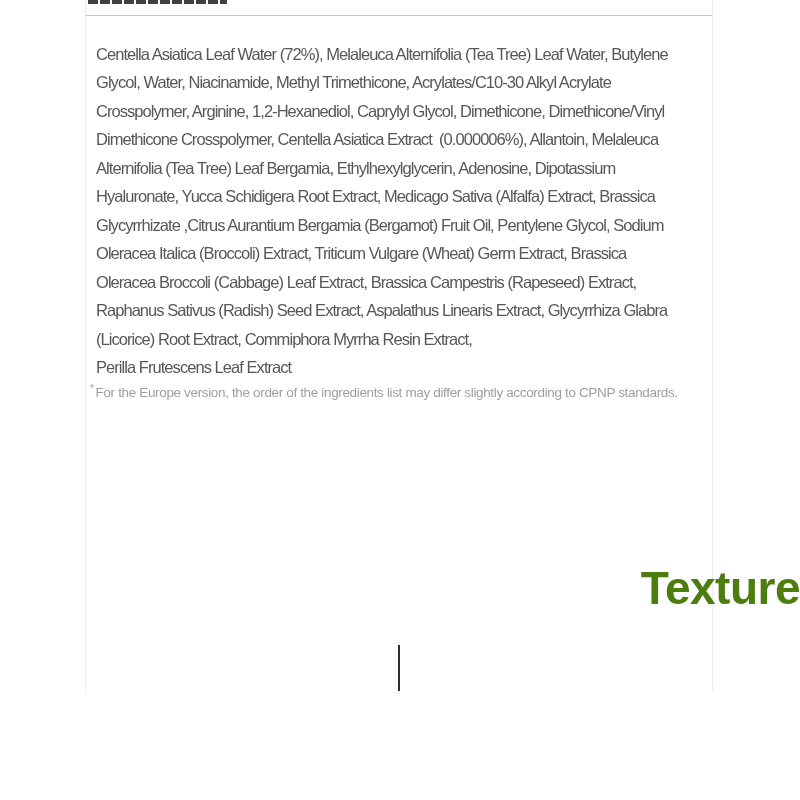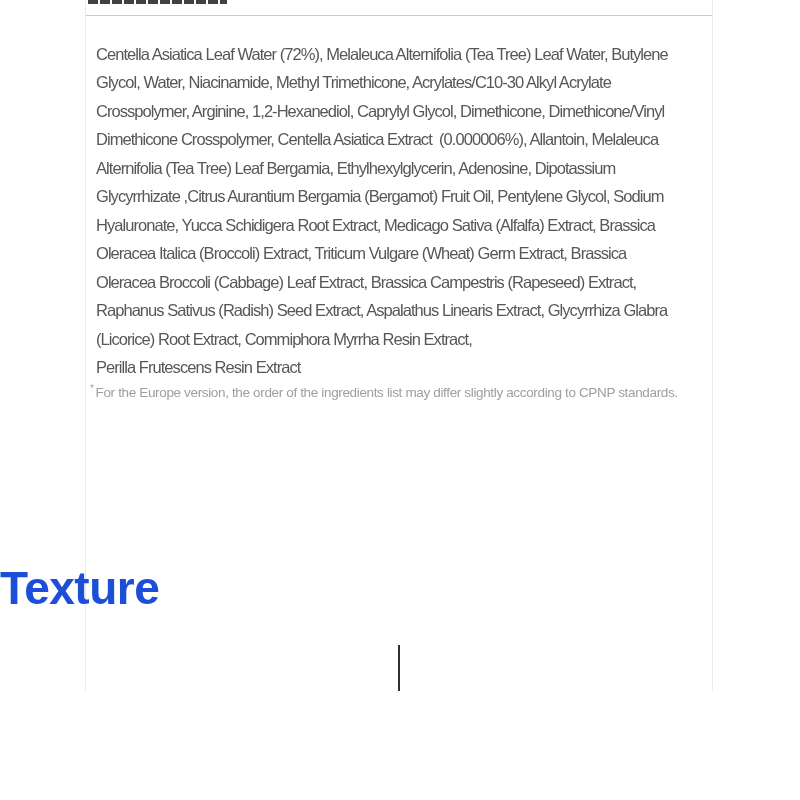--- a/index.html
+++ b/index.html
@@ -72,22 +72,22 @@
     font-size: 10px;
     vertical-align: 5px;
     margin-right: 2px;
   }
 
   .texture-title {
     position: absolute;
     left: 0;
     top: 563px;
     width: 800px;
-    text-align: left;
-    color: #1d4ed8;
+    text-align: right;
+    color: #4d7c0f;
     font-size: 46px;
     font-weight: 600;
     letter-spacing: -0.5px;
     line-height: 1.1;
   }
 
   .texture-vline {
     position: absolute;
     left: 398px;
     top: 645px;
@@ -127,27 +127,27 @@
   <div class="heading-remnant"></div>
 
   <div class="divider"></div>
 
   <div class="ingredients" id="ingredients-text">
       <div class="ing-line">Centella Asiatica Leaf Water (72%), Melaleuca Alternifolia (Tea Tree) Leaf Water, Butylene</div>
       <div class="ing-line">Glycol, Water, Niacinamide, Methyl Trimethicone, Acrylates/C10-30 Alkyl Acrylate</div>
       <div class="ing-line">Crosspolymer, Arginine, 1,2-Hexanediol, Caprylyl Glycol, Dimethicone, Dimethicone/Vinyl</div>
       <div class="ing-line">Dimethicone Crosspolymer, Centella Asiatica Extract  (0.000006%), Allantoin, Melaleuca</div>
       <div class="ing-line">Alternifolia (Tea Tree) Leaf Bergamia, Ethylhexylglycerin, Adenosine, Dipotassium</div>
+      <div class="ing-line">Hyaluronate, Yucca Schidigera Root Extract, Medicago Sativa (Alfalfa) Extract, Brassica</div>
       <div class="ing-line">Glycyrrhizate ,Citrus Aurantium Bergamia (Bergamot) Fruit Oil, Pentylene Glycol, Sodium</div>
-      <div class="ing-line">Hyaluronate, Yucca Schidigera Root Extract, Medicago Sativa (Alfalfa) Extract, Brassica</div>
       <div class="ing-line">Oleracea Italica (Broccoli) Extract, Triticum Vulgare (Wheat) Germ Extract, Brassica</div>
       <div class="ing-line">Oleracea Broccoli (Cabbage) Leaf Extract, Brassica Campestris (Rapeseed) Extract,</div>
       <div class="ing-line">Raphanus Sativus (Radish) Seed Extract, Aspalathus Linearis Extract, Glycyrrhiza Glabra</div>
       <div class="ing-line">(Licorice) Root Extract, Commiphora Myrrha Resin Extract,</div>
-      <div class="ing-line">Perilla Frutescens Resin Extract</div>
+      <div class="ing-line">Perilla Frutescens Leaf Extract</div>
     </div>
 
   <div class="footnote"><span class="marker">*</span><span>For the Europe version, the order of the ingredients list may differ slightly according to CPNP standards.</span></div>
 
   <div class="texture-title">Texture</div>
 
   <div class="texture-vline"></div>
 
   <div class="faint-rect"></div>
 

